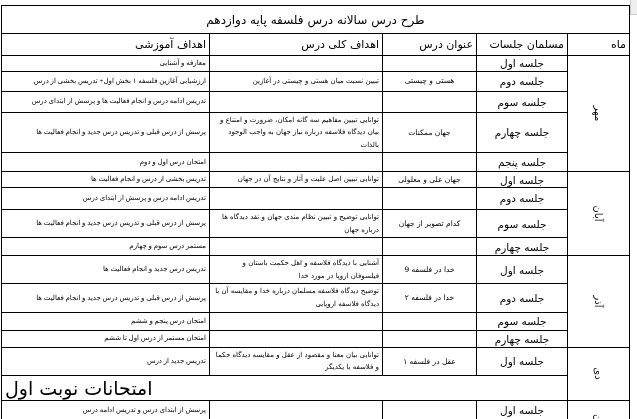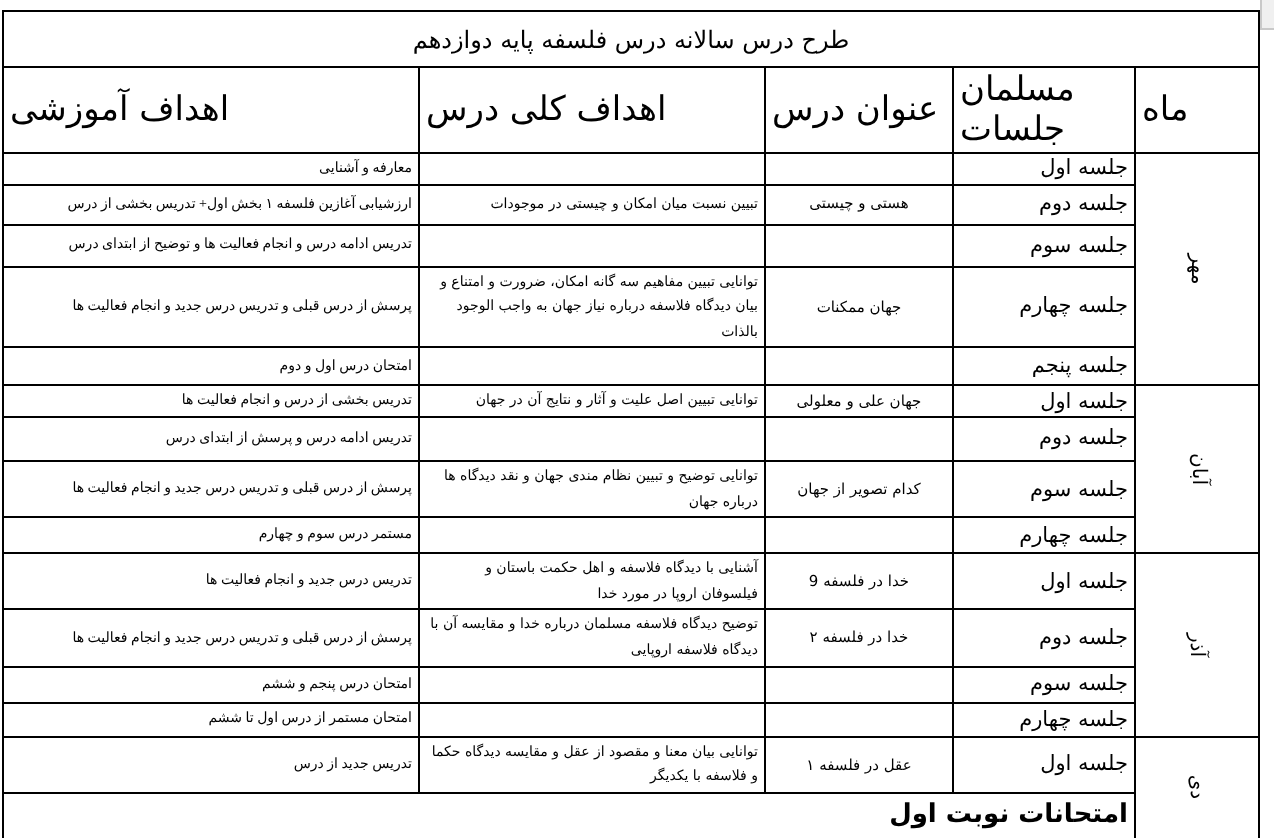--- a/index.html
+++ b/index.html
@@ -36,42 +36,42 @@
   }
   .title-cell {
     text-align: center;
     font-size: 12px;
     height: 28px;
     vertical-align: top;
     padding-top: 6px;
   }
   th.hdr {
     font-weight: normal;
-    text-align: left;
-    font-size: 17px;
+    text-align: right;
+    font-size: 11px;
     height: 22px;
   }
   td.month-cell {
     text-align: center;
     font-size: 10px;
     padding: 0;
   }
   td.month-cell .vtext {
     display: inline-block;
     transform: rotate(90deg);
     white-space: nowrap;
   }
-  td.session { font-size: 10.5px; margin-left: 48px; }
+  td.session { text-align: center; font-size: 10.5px; margin-left: 48px; }
   td.lesson  { text-align: center; font-size: 7.5px; line-height: 1.5; margin-left: 24px; }
   td.goal    { text-align: right;  font-size: 7px;   line-height: 1.8; }
   td.edu     { text-align: right;  font-size: 7px;   line-height: 1.8; vertical-align: top; padding-top: 2px; font-family: Liberation Serif, serif; }
   td.exam-cell {
-    text-align: right;
-    font-weight: bold;
-    font-size: 13px;
+    text-align: left;
+    font-weight: normal;
+    font-size: 19px;
   }
 </style>
 </head>
 <body>
 
 <div class="page">
   <div class="scrollbar-fragment"></div>
 
   <table class="plan">
     <colgroup>
@@ -98,28 +98,28 @@
     <tr style="height:15px">
       <td class="month-cell" rowspan="5"><span class="vtext">مهر</span></td>
       <td class="session">جلسه اول</td>
       <td class="lesson"></td>
       <td class="goal"></td>
       <td class="edu">معارفه و آشنایی</td>
     </tr>
     <tr style="height:20px">
       <td class="session">جلسه دوم</td>
       <td class="lesson">هستی و چیستی</td>
-      <td class="goal">تبیین نسبت میان امکان و چیستی در موجودات</td>
+      <td class="goal">تبیین نسبت میان هستی و چیستی در آغازین</td>
       <td class="edu">ارزشیابی آغازین فلسفه ۱ بخش اول+ تدریس بخشی از درس</td>
     </tr>
     <tr style="height:21px">
       <td class="session">جلسه سوم</td>
       <td class="lesson"></td>
       <td class="goal"></td>
-      <td class="edu">تدریس ادامه درس و انجام فعالیت ها و توضیح از ابتدای درس</td>
+      <td class="edu">تدریس ادامه درس و انجام فعالیت ها و پرسش از ابتدای درس</td>
     </tr>
     <tr style="height:25px">
       <td class="session">جلسه چهارم</td>
       <td class="lesson">جهان ممکنات</td>
       <td class="goal">توانایی تبیین مفاهیم سه گانه امکان، ضرورت و امتناع و بیان دیدگاه فلاسفه درباره نیاز جهان به واجب الوجود بالذات</td>
       <td class="edu">پرسش از درس قبلی و تدریس درس جدید و انجام فعالیت ها</td>
     </tr>
     <tr style="height:19px">
       <td class="session">جلسه پنجم</td>
       <td class="lesson"></td>

